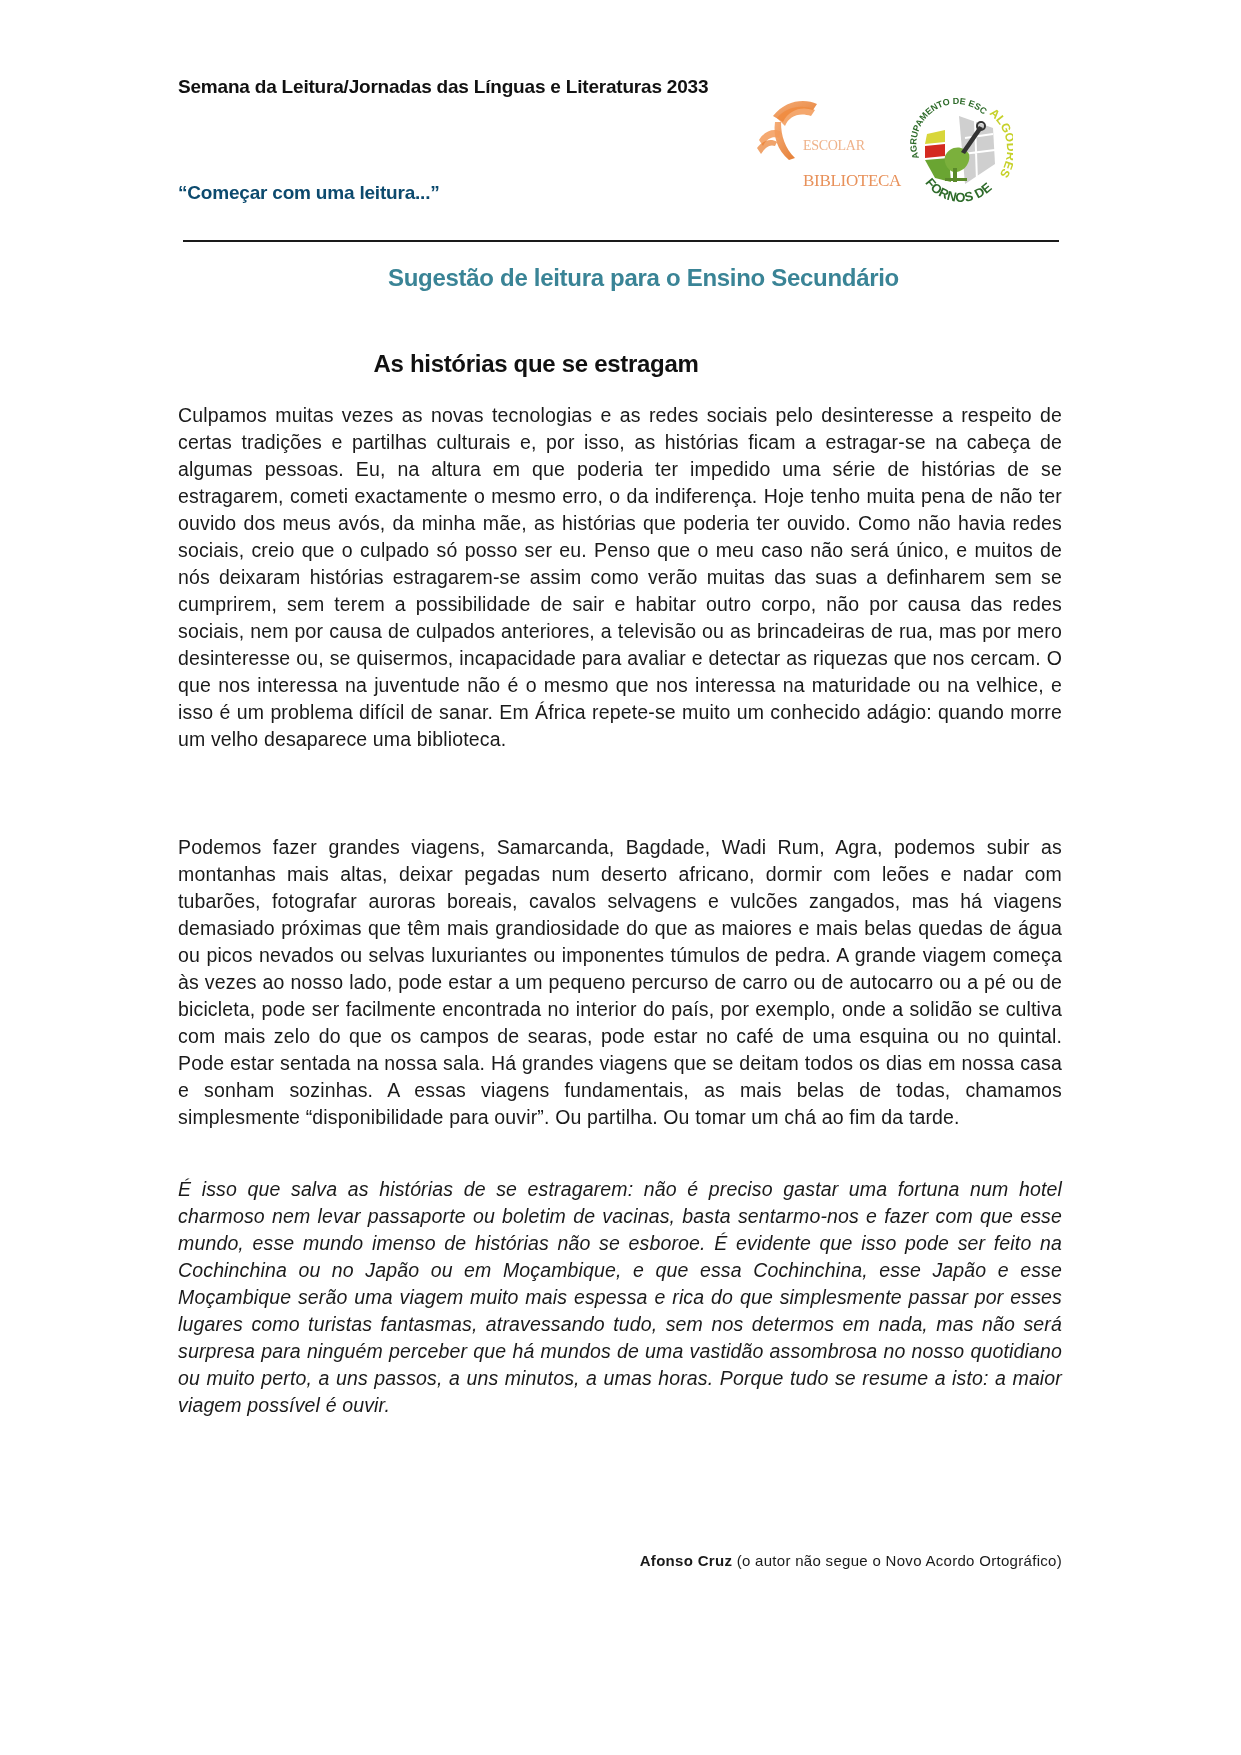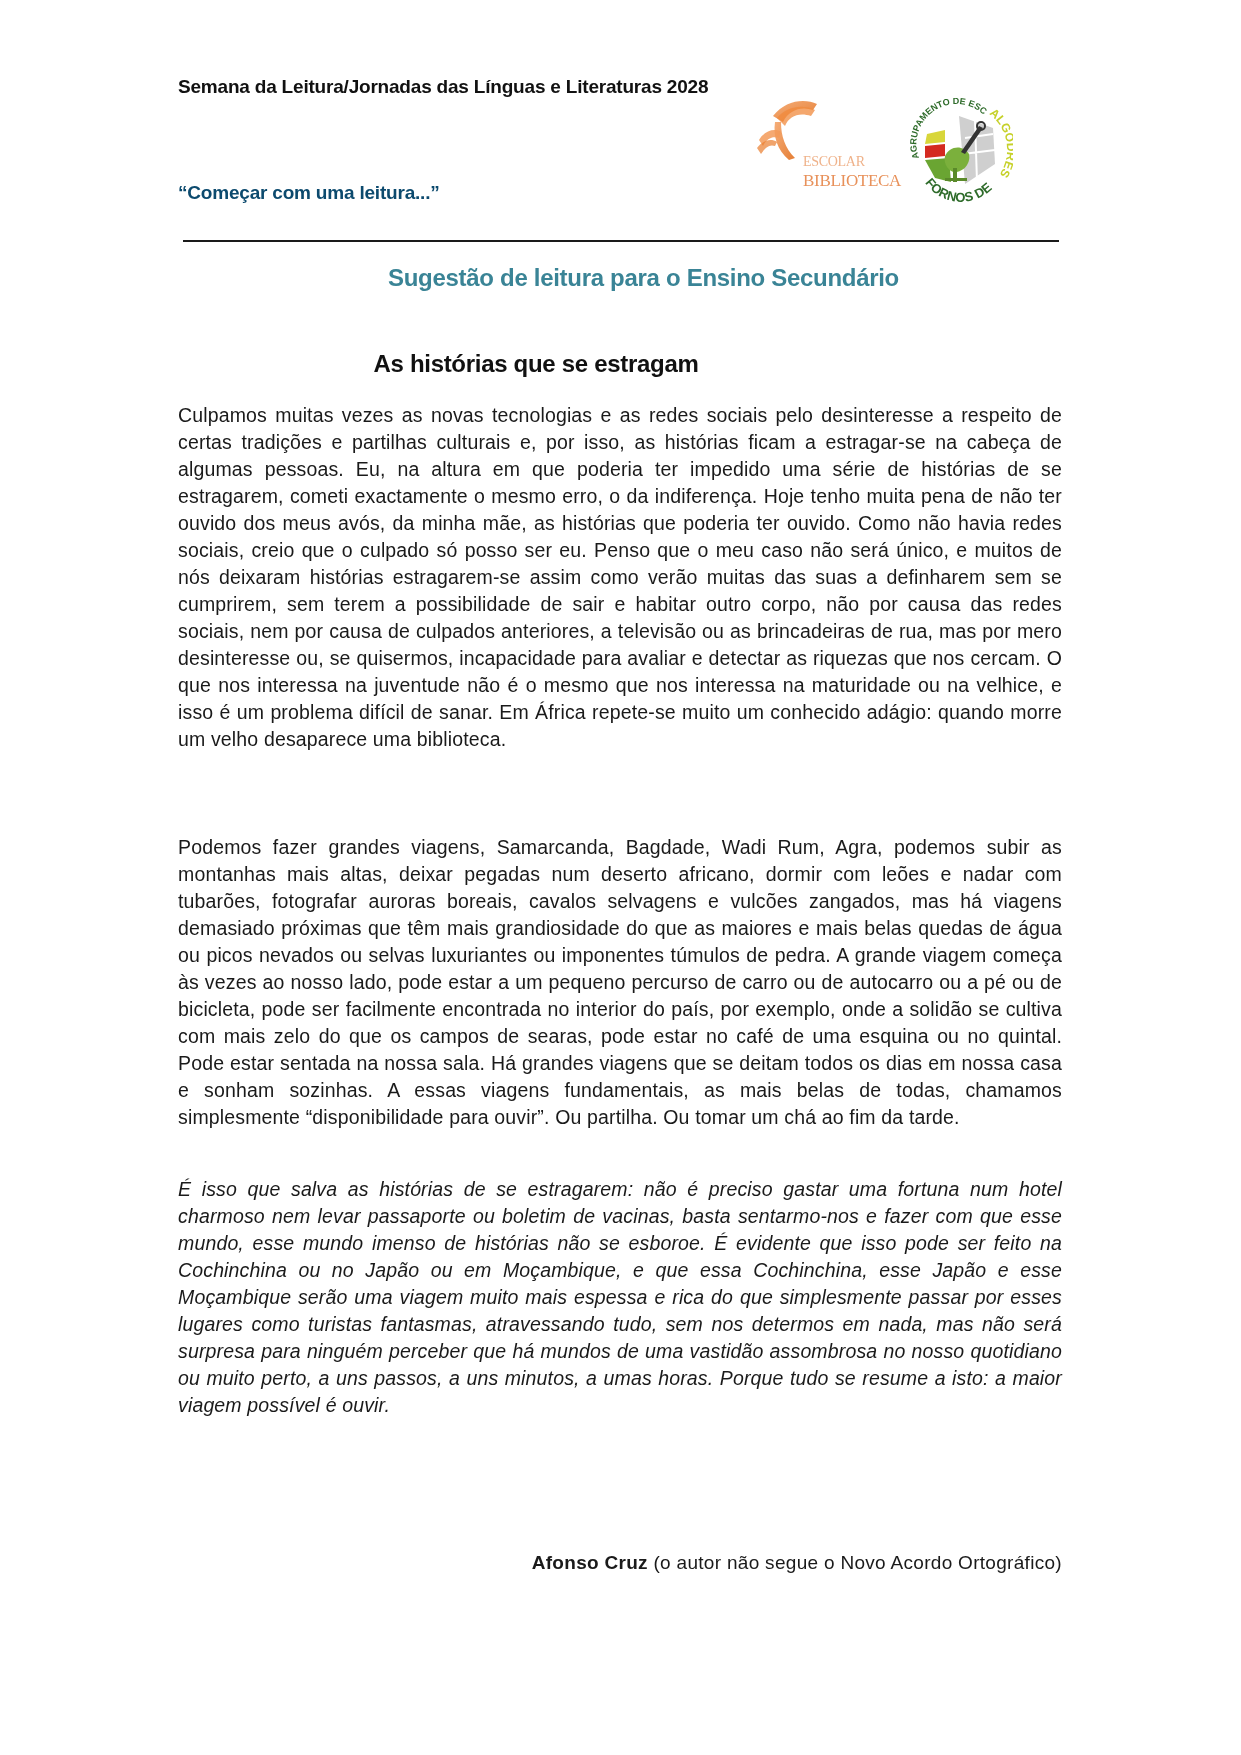--- a/index.html
+++ b/index.html
@@ -61,21 +61,20 @@
     }
     .logo-biblioteca .esc-text {
       position: absolute;
       left: 48px;
       top: 42px;
       font-family: "Liberation Serif", "DejaVu Serif", serif;
       font-size: 14px;
       color: #efb28a;
       letter-spacing: -0.3px;
       white-space: nowrap;
-      margin-top: 16px;
     }
     .logo-agrupamento {
       position: absolute;
       left: 905px;
       top: 98px;
       width: 108px;
       height: 106px;
     }
     .rule {
       position: absolute;
@@ -118,35 +117,35 @@
       color: #1a1a1a;
       letter-spacing: 0.15px;
     }
     .p1 { top: 402px; }
     .p2 { top: 834px; }
     .p3 { top: 1176px; font-style: italic; }
     .attribution {
       position: absolute;
       right: 179px;
       top: 1552px;
-      font-size: 19px;
+      font-size: 15px;
       color: #1a1a1a;
       white-space: nowrap;
       letter-spacing: 0.3px;
     }
     .attribution .author {
       font-weight: bold;
     }
   </style>
 </head>
 <body>
 
 <div class="page">
 
-  <div class="header-title">Semana da Leitura/Jornadas das Línguas e Literaturas 2028</div>
+  <div class="header-title">Semana da Leitura/Jornadas das Línguas e Literaturas 2033</div>
   <div class="header-subtitle">“Começar com uma leitura...”</div>
 
   <div class="logo-biblioteca">
     <svg width="70" height="70" viewBox="0 0 70 70" style="position:absolute;left:0;top:0;">
       <defs>
         <linearGradient id="og" x1="0" y1="0" x2="1" y2="1">
           <stop offset="0" stop-color="#f4a56a"></stop>
           <stop offset="1" stop-color="#e2701f"></stop>
         </linearGradient>
       </defs>

